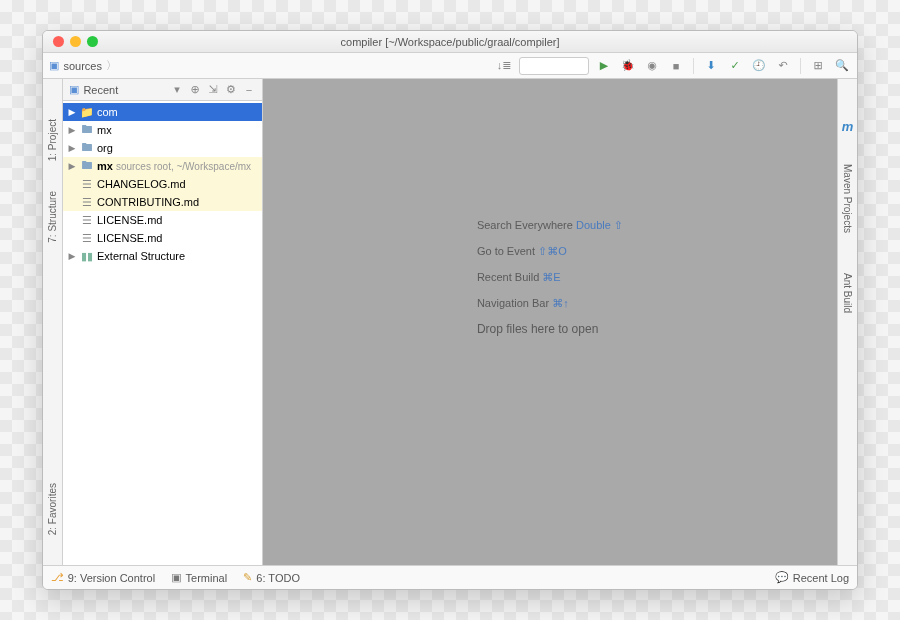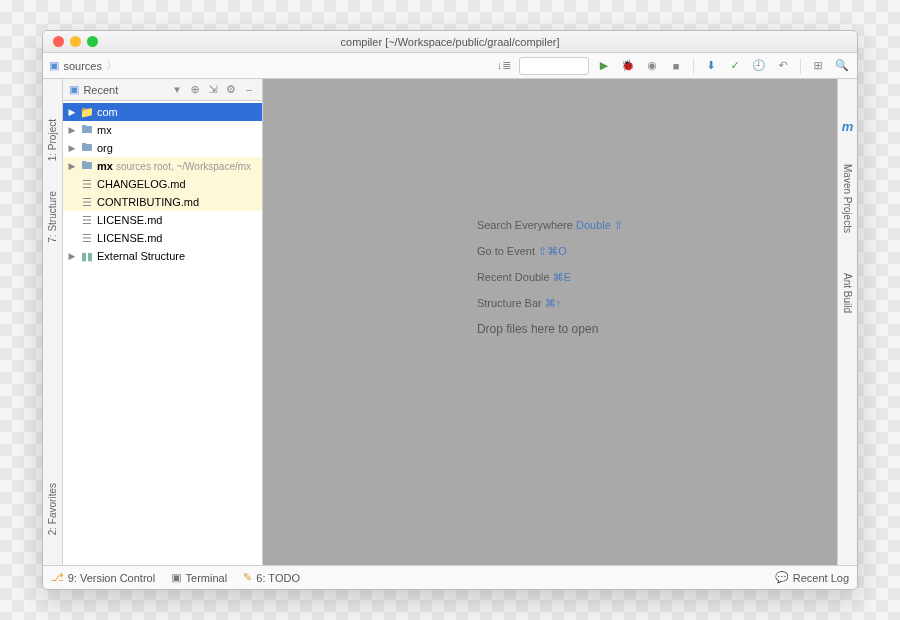--- a/index.html
+++ b/index.html
@@ -167,24 +167,24 @@
 
     <div class="editor">
       <div class="hints">
         <div class="hint-line">
           <span>Search Everywhere </span><span class="hint-key">Double ⇧</span>
         </div>
         <div class="hint-line">
           <span>Go to Event </span><span class="hint-key">⇧⌘O</span>
         </div>
         <div class="hint-line">
-          <span>Recent Double </span><span class="hint-key">⌘E</span>
-        </div>
-        <div class="hint-line">
-          <span>Structure Bar </span><span class="hint-key">⌘↑</span>
+          <span>Recent Build </span><span class="hint-key">⌘E</span>
+        </div>
+        <div class="hint-line">
+          <span>Navigation Bar </span><span class="hint-key">⌘↑</span>
         </div>
         <div class="hint-line">Drop files here to open</div>
       </div>
     </div>
 
     <div class="right-gutter">
       <span class="mv-m">m</span>
       <div class="gutter-label-r">Maven Projects</div>
       <div class="gutter-label-r" style="margin-top:10px">Ant Build</div>
     </div>

